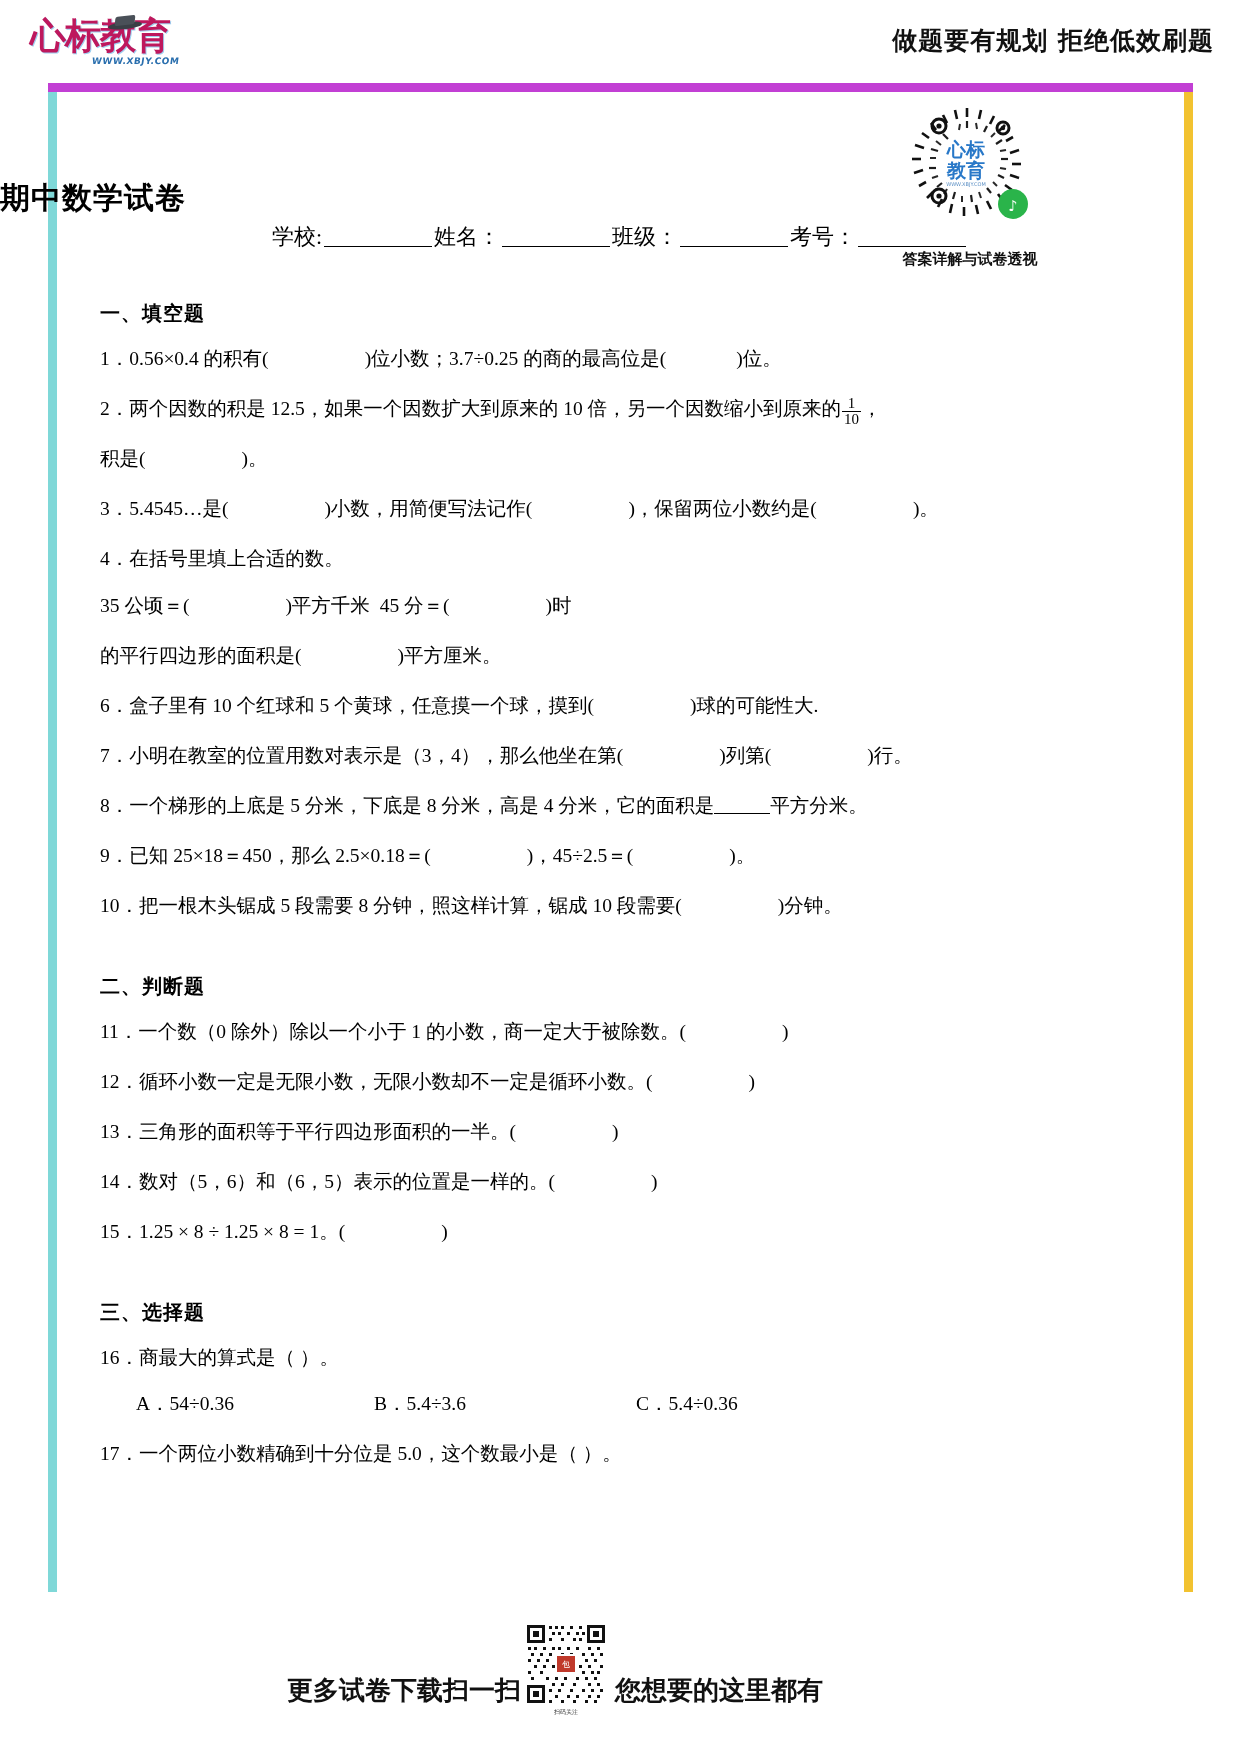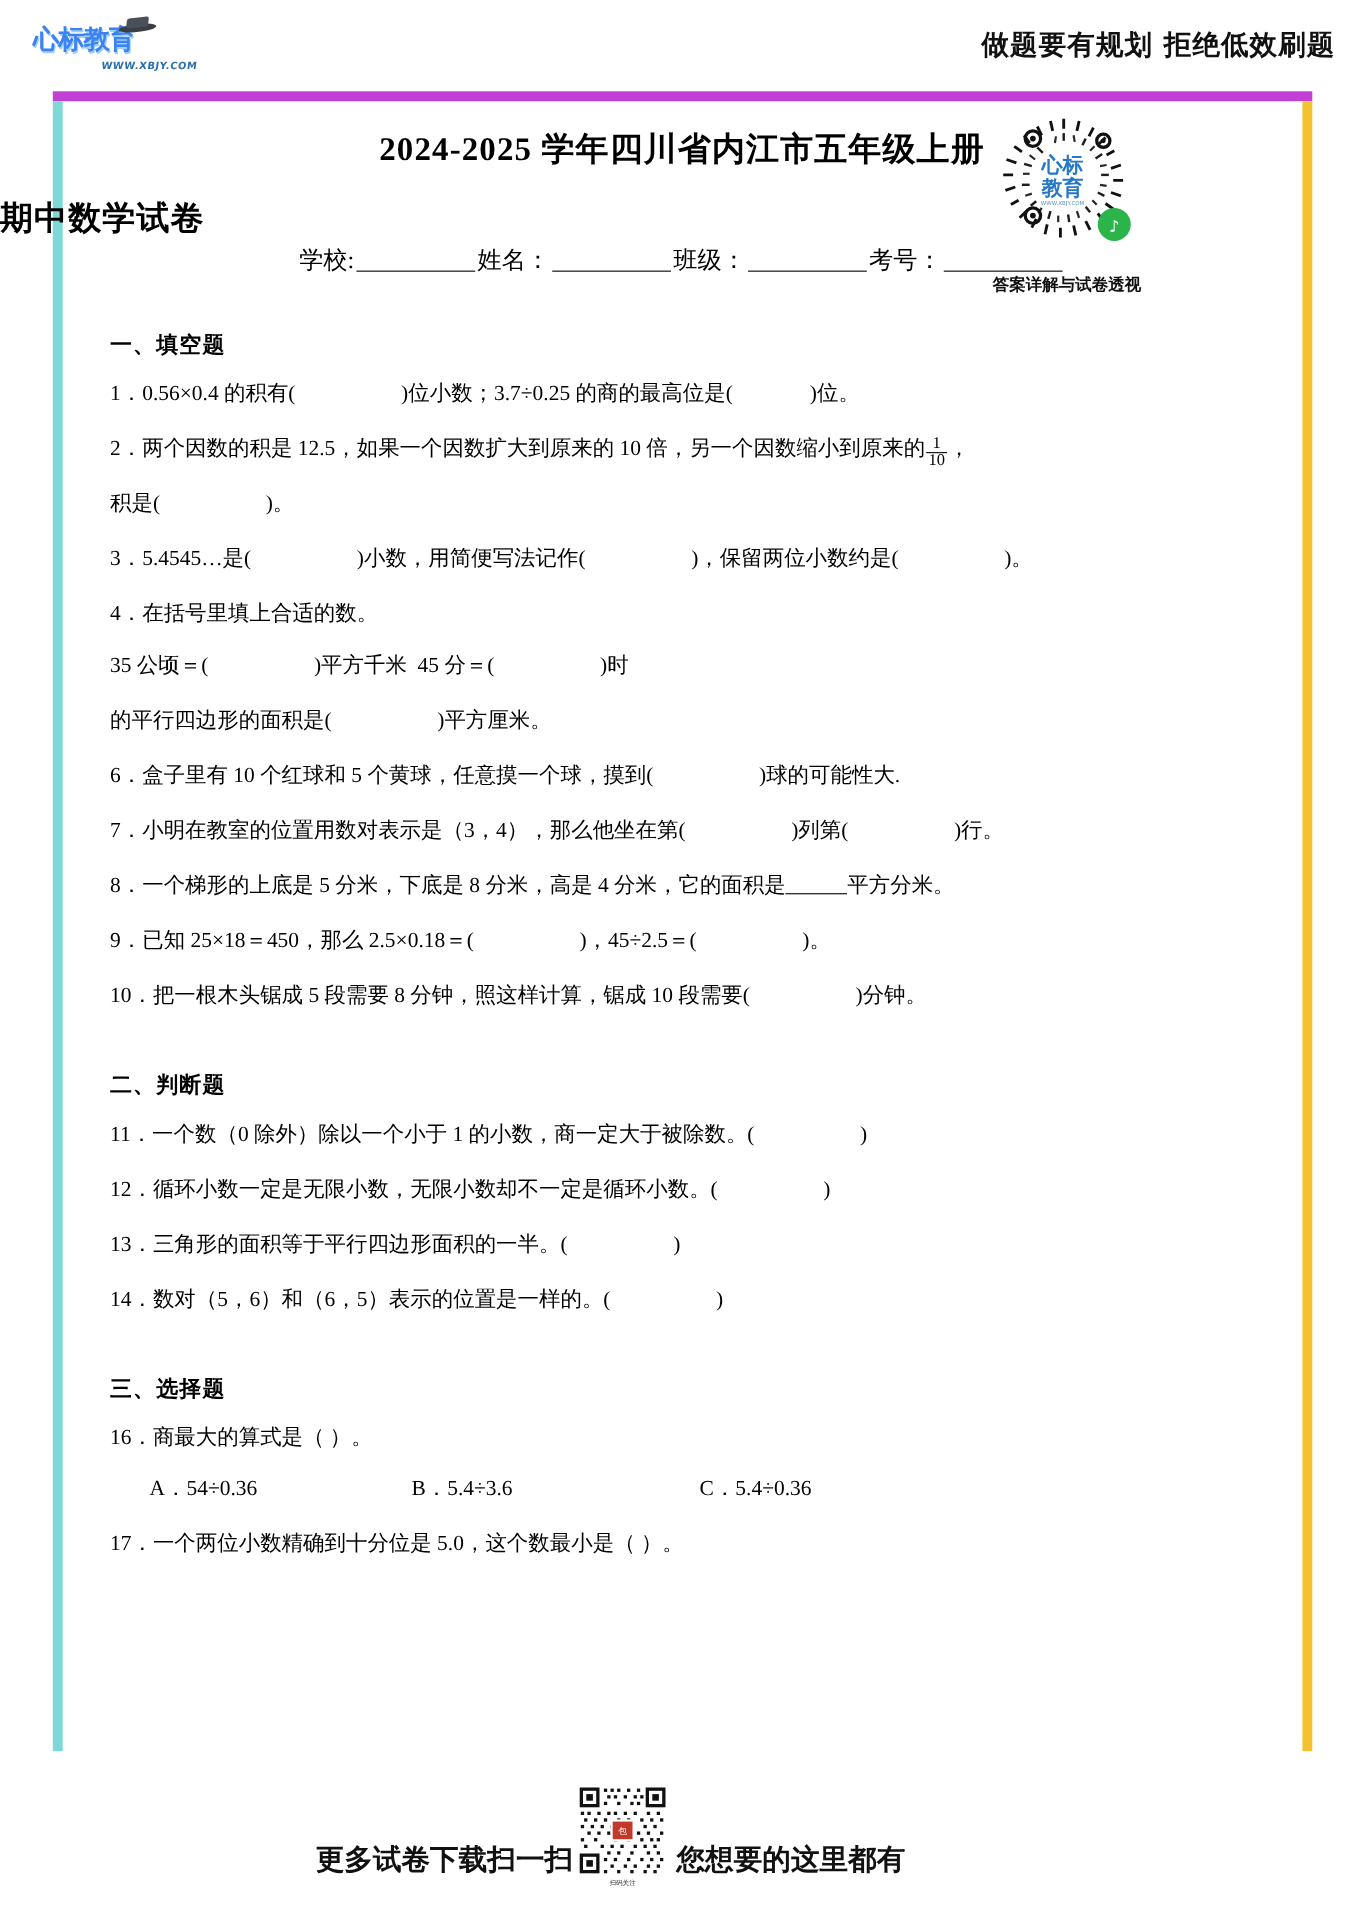--- a/index.html
+++ b/index.html
@@ -11,22 +11,22 @@
     position:relative;
     overflow:hidden;
   }
   .page{position:relative;width:1240px;height:1754px;}
 
   
   .hdr{position:absolute;left:0;top:0;width:1240px;height:88px;}
   .logo{position:absolute;left:30px;top:14px;width:180px;height:62px;}
   .logo-text{
     font-family:"DejaVu Sans","Liberation Sans",sans-serif;
-    font-weight:bold;font-size:24px;line-height:44px;
-    color:#3b82f6;letter-spacing:-1px;
+    font-weight:bold;font-size:36px;line-height:44px;
+    color:#be185d;letter-spacing:-1px;
     text-shadow:1px 1px 0 #9fd0f0;
     white-space:nowrap;
   }
   .logo-url{
     position:absolute;left:62px;top:42px;
     font-family:"DejaVu Sans",sans-serif;
     font-size:9px;font-weight:bold;color:#2a6fae;letter-spacing:.5px;
     transform:skewX(-8deg);
   }
   .cap{
@@ -117,21 +117,20 @@
       <div class="logo-text">心标教育</div>
       <div class="logo-url">WWW.XBJY.COM</div>
     </div>
     <div class="tagline">做题要有规划 拒绝低效刷题</div>
   </div>
 
   <div class="bar-purple"></div>
   <div class="bar-left"></div>
   <div class="bar-right"></div>
 
-  <div class="title1">2024-2025 学年四川省内江市五年级上册</div>
   <div class="title2">期中数学试卷</div>
 
   <div class="stuline">
     <span>学校:</span><span class="ul"></span><span>姓名：</span><span class="ul"></span><span>班级：</span><span class="ul"></span><span>考号：</span><span class="ul"></span>
   </div>
 
   <div class="qr-wrap">
     <svg viewBox="0 0 128 128" width="128" height="128" aria-hidden="true">
       <g fill="#111">
 
@@ -272,20 +271,23 @@
       <span>11．</span><span>一个数（0 除外）除以一个小于 1 的小数，商一定大于被除数。(</span><span class="blank"></span><span>)</span>
     </p>
     <p class="q">
       <span>12．</span><span>循环小数一定是无限小数，无限小数却不一定是循环小数。(</span><span class="blank"></span><span>)</span>
     </p>
     <p class="q">
       <span>13．</span><span>三角形的面积等于平行四边形面积的一半。(</span><span class="blank"></span><span>)</span>
     </p>
     <p class="q">
       <span>14．</span><span>数对（5，6）和（6，5）表示的位置是一样的。(</span><span class="blank"></span><span>)</span>
+    </p>
+    <p class="q">
+      <span>15．</span><span>1.25 × 8 ÷ 1.25 × 8 = 1。(</span><span class="blank"></span><span>)</span>
     </p>
 
     <div class="sec spaced">三、选择题</div>
 
     <p class="q tight">
       <span>16．</span><span>商最大的算式是（  ）。</span>
     </p>
     <p class="opts">
       <span class="op g1">A．54÷0.36</span><span class="op g2">B．5.4÷3.6</span><span class="op">C．5.4÷0.36</span>
     </p>

